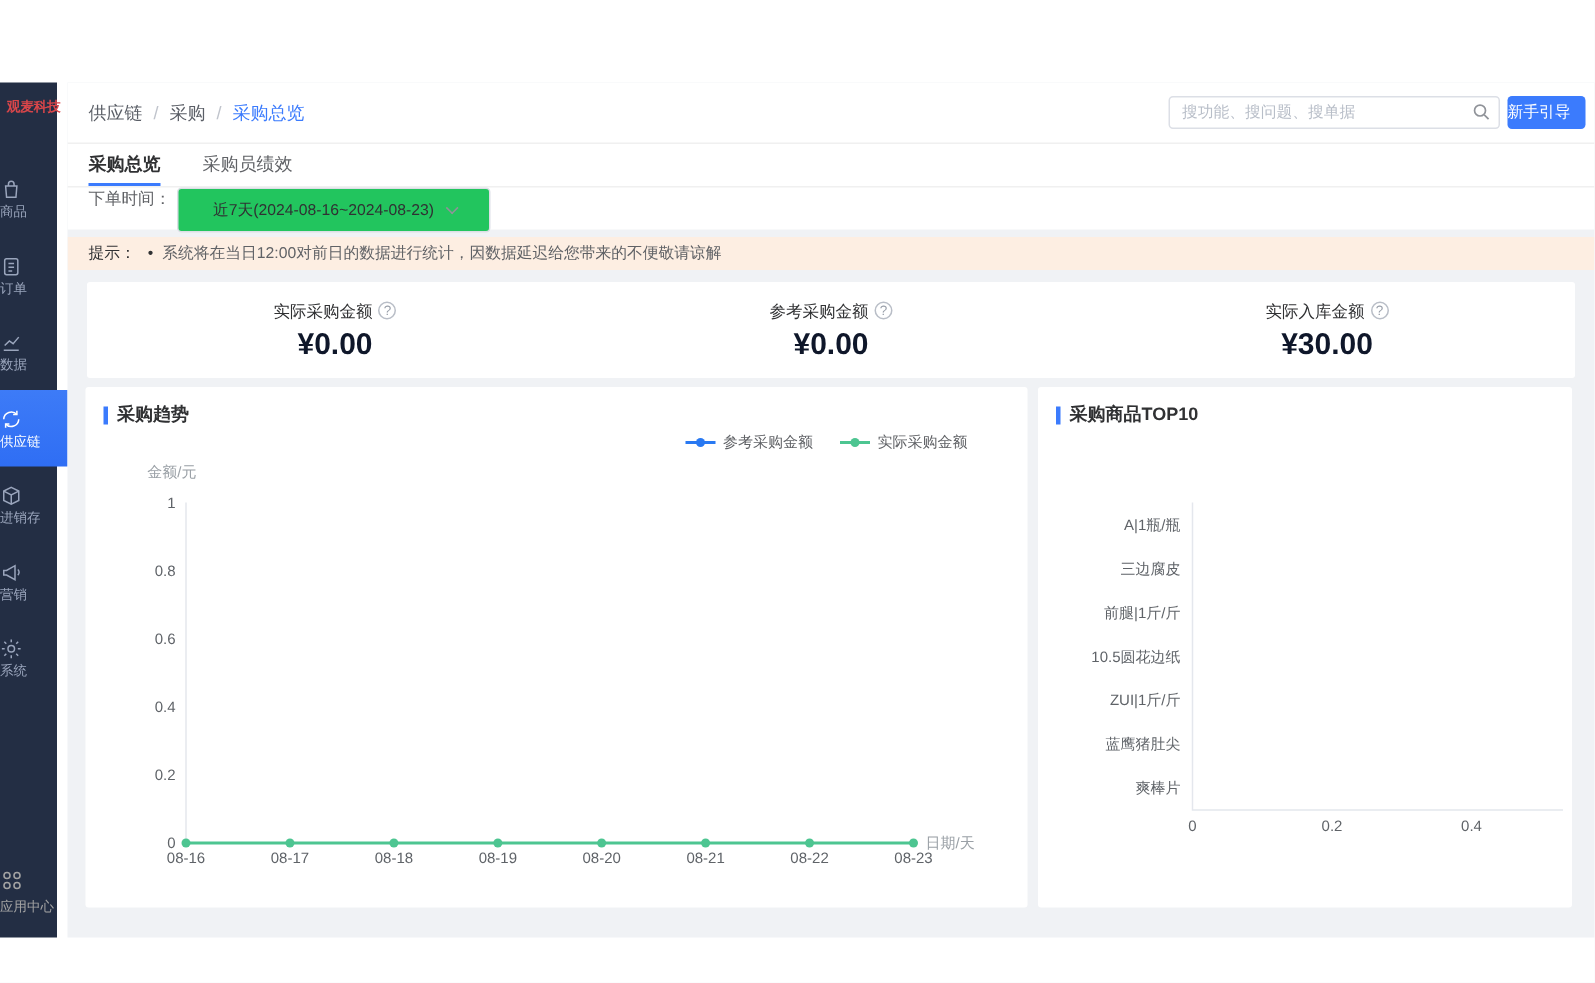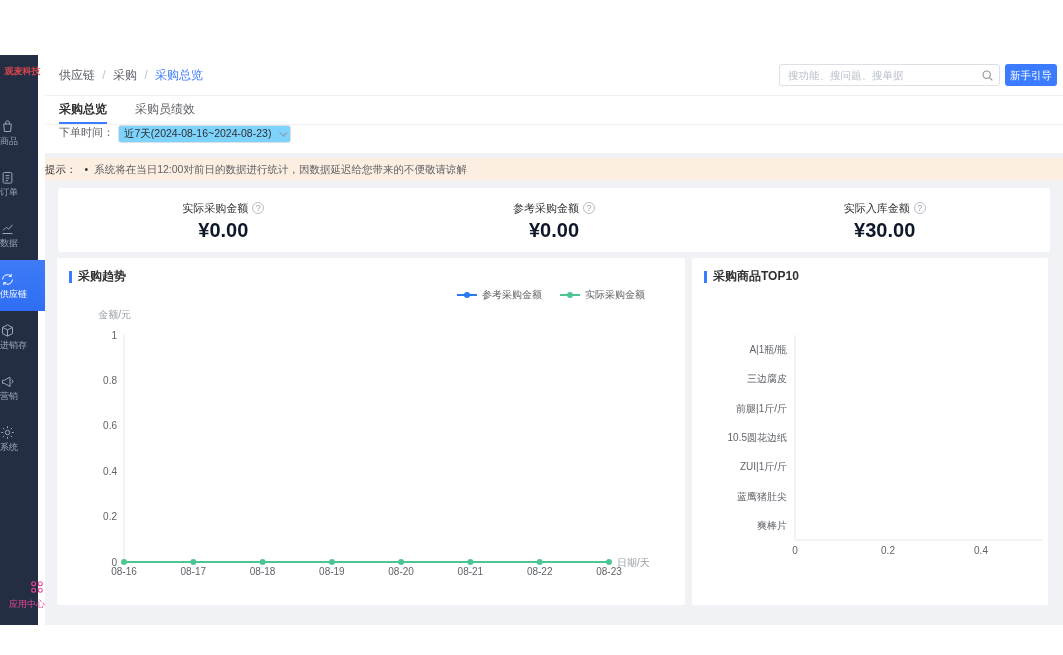--- a/index.html
+++ b/index.html
@@ -11,52 +11,52 @@
   .sidebar{position:absolute;left:0;top:0;width:38px;height:570px;background:#232e44}
   .logo{position:absolute;top:10px;left:0;width:45px;text-align:center;
     font-size:9px;font-weight:700;color:#d9464a}
   .nav{position:absolute;top:52px;left:0;width:45px}
   .nav-item{width:45px;height:51px;display:flex;flex-direction:column;align-items:flex-start;
     justify-content:center;gap:3px;color:#9aa5bc;cursor:pointer}
   .nav-item .nav-label{font-size:9px;line-height:1;white-space:nowrap}
   .nav-item.active{background:linear-gradient(180deg,#3d7bf7,#2f6ef4);color:#fff}
   .nav-item svg,.app-center svg{display:block}
   .app-center{position:absolute;bottom:14px;left:0;width:45px;display:flex;
-    flex-direction:column;align-items:flex-end;gap:3px;color:#ec4899;cursor:pointer}
+    flex-direction:column;align-items:flex-start;gap:3px;color:#a3a3a3;cursor:pointer}
   .app-center .nav-label{font-size:9px}
 
   
   .content{position:absolute;left:45px;top:0;width:1018px;height:570px;background:#f0f2f5;overflow:hidden}
 
   .topbar{position:absolute;top:0;left:0;width:1018px;height:41px;background:#fff;border-bottom:1px solid #f0f0f0}
   .breadcrumb{position:absolute;left:14px;top:0;height:41px;line-height:41px;font-size:12px;color:#5a5e66}
   .breadcrumb .sep{color:#c0c4cc;margin:0 4px}
   .breadcrumb .current{color:#3b7bfd}
   .search-box{position:absolute;top:9px;right:63px;width:221px;height:22px}
   .search-box input{width:100%;height:22px;border:1px solid #dcdfe6;border-radius:3px;
     padding:0 24px 0 8px;font-size:10.5px;color:#333;outline:none;background:#fff;
     font-family:"Liberation Sans","DejaVu Sans",sans-serif}
   .search-box input::placeholder{color:#b8bec8}
   .search-ic{position:absolute;right:6px;top:4px;cursor:pointer}
   .guide-btn{position:absolute;top:9px;right:6px;width:52px;height:22px;background:#3b7bfd;
-    color:#fff;font-size:10.5px;border:none;border-radius:3px;line-height:22px;text-align:center;cursor:pointer}
+    color:#fff;font-size:10.5px;border:none;border-radius:3px;line-height:22px;text-align:left;cursor:pointer}
 
   .tabs-block{position:absolute;top:41px;left:0;width:1018px;height:57px;background:#fff}
   .tabs-row{height:29px;border-bottom:1px solid #f0f0f0;padding-left:14px;display:flex;gap:28px;align-items:stretch}
   .tab{font-size:12px;color:#606266;line-height:27px;cursor:pointer;border-bottom:2px solid transparent}
   .tab.active{color:#303133;font-weight:700;border-bottom-color:#3b7bfd}
   .filter-row{height:28px;display:flex;padding-left:14px}
   .filter-label{font-size:11px;color:#606266}
-  .select{margin-left:4px;height:18px;border:1px solid #dcdfe6;border-radius:3px;display:inline-flex;
-    align-items:center;padding:0 5px;font-size:10.5px;color:#303133;background:#7dd3fc;gap:8px;cursor:pointer}
+  .select{margin-left:4px;height:30px;border:1px solid #dcdfe6;border-radius:3px;display:inline-flex;
+    align-items:center;padding:0 23px;font-size:10.5px;color:#303133;background:#22c55e;gap:8px;cursor:pointer}
   .caret{width:6px;height:6px;border-right:1px solid #909399;border-bottom:1px solid #909399;
     transform:rotate(45deg) translateY(-2px)}
 
   .notice{position:absolute;top:103px;left:0;width:1018px;height:22px;background:#fdeee2;
-    line-height:22px;font-size:10.5px;color:#606266;white-space:nowrap;overflow:hidden}
+    line-height:22px;padding-left:14px;font-size:10.5px;color:#606266;white-space:nowrap;overflow:hidden}
   .notice .prefix{color:#303133}
   .notice .bullet{color:#303133;margin:0 6px 0 8px}
 
   .stats-card{position:absolute;top:133px;left:13px;width:992px;height:64px;background:#fff;
     border-radius:2px;display:flex}
   .stat{flex:1;text-align:center;padding-top:10px}
   .stat-label{font-size:11px;color:#303133}
   .qmark{display:inline-block;width:12px;height:12px;border:1px solid #b9bec7;border-radius:50%;
     font-size:9px;line-height:10px;color:#9aa0aa;text-align:center;margin-left:4px;vertical-align:1px;cursor:pointer}
   .qmark::after{content:"?"}

